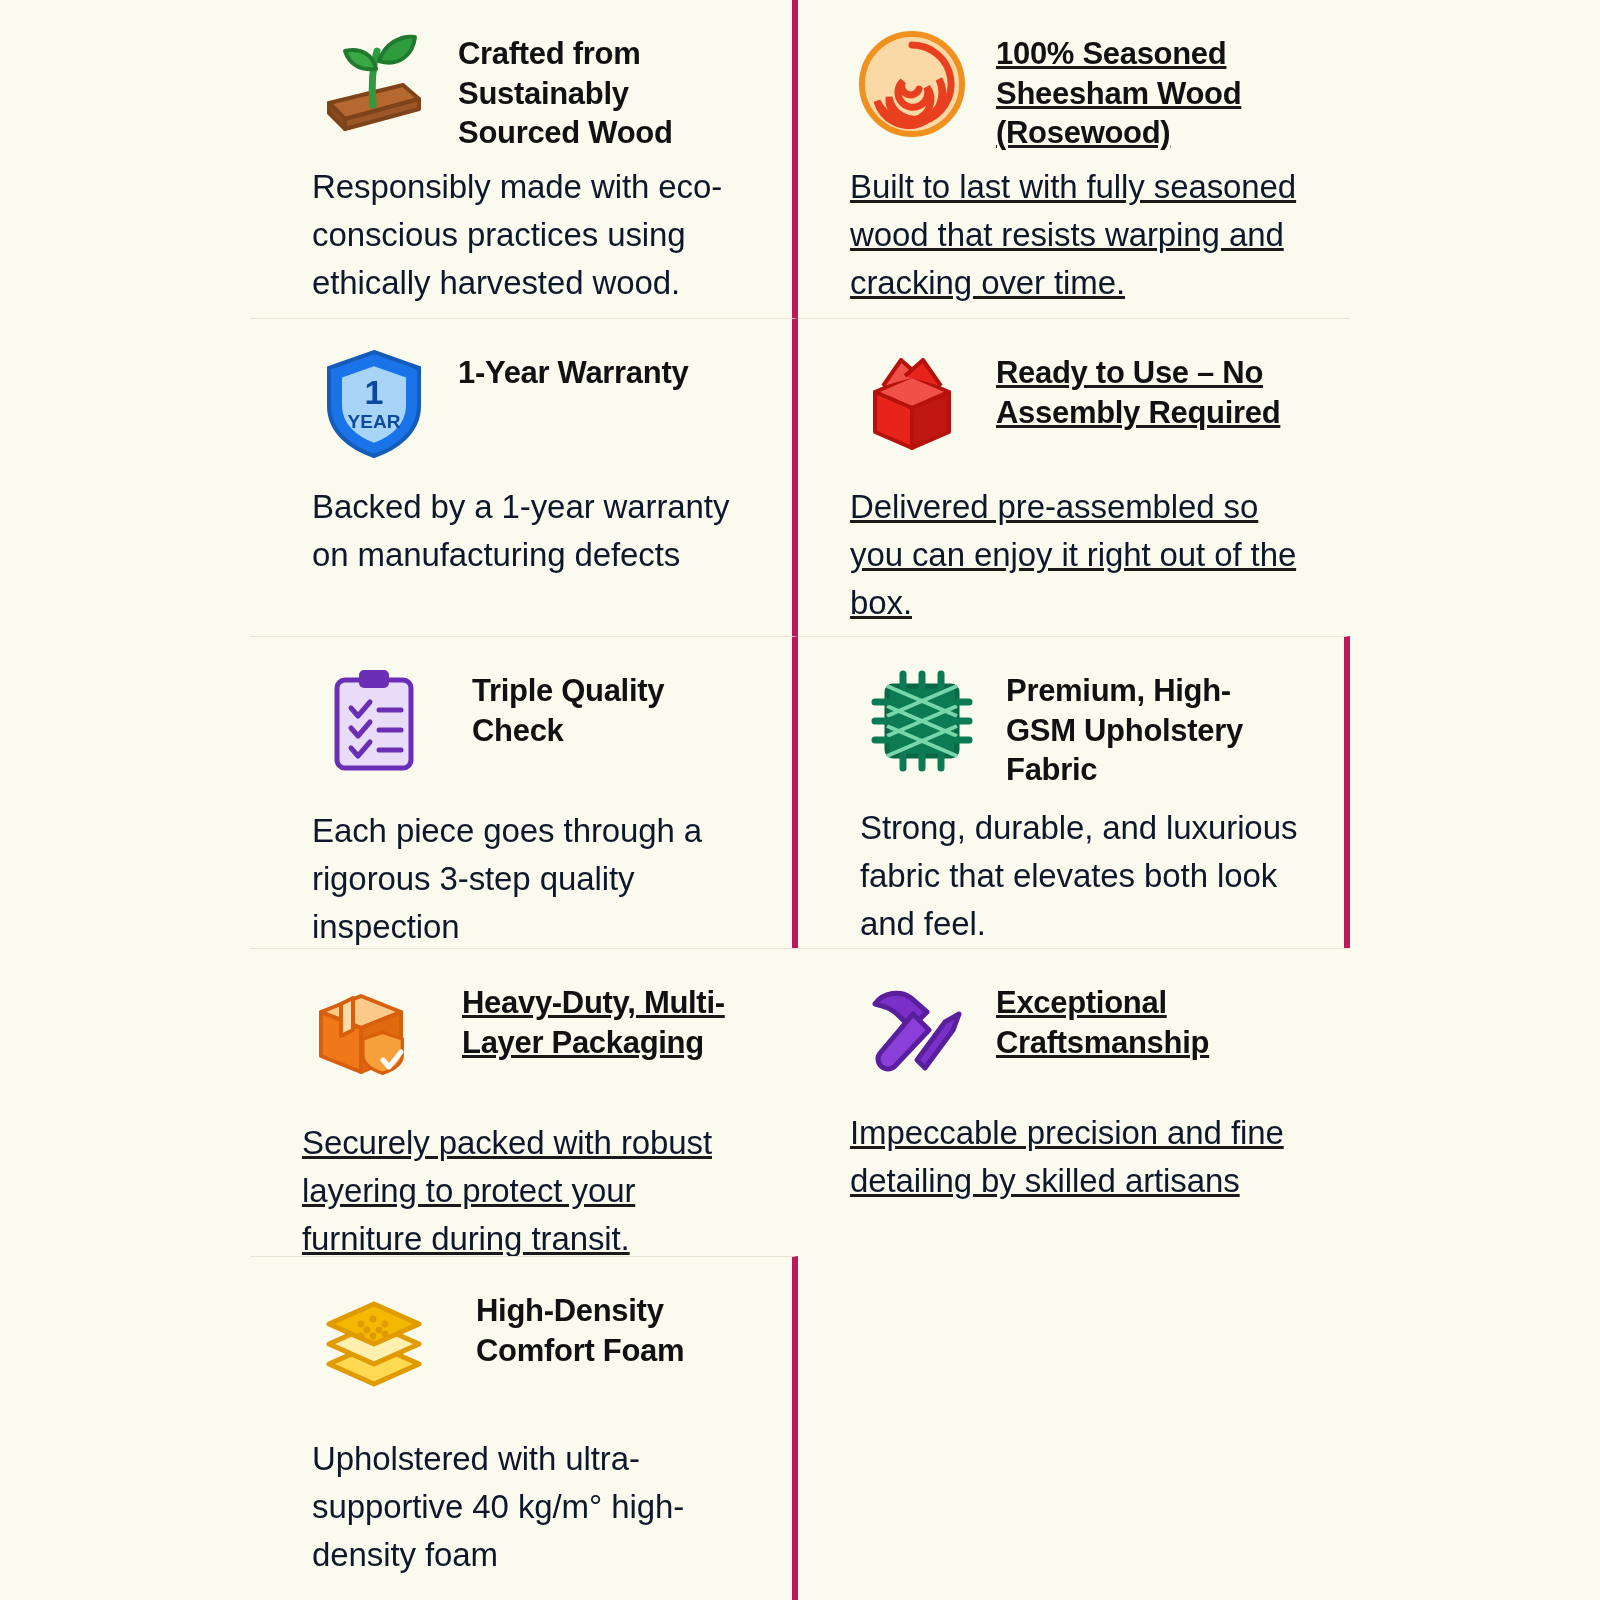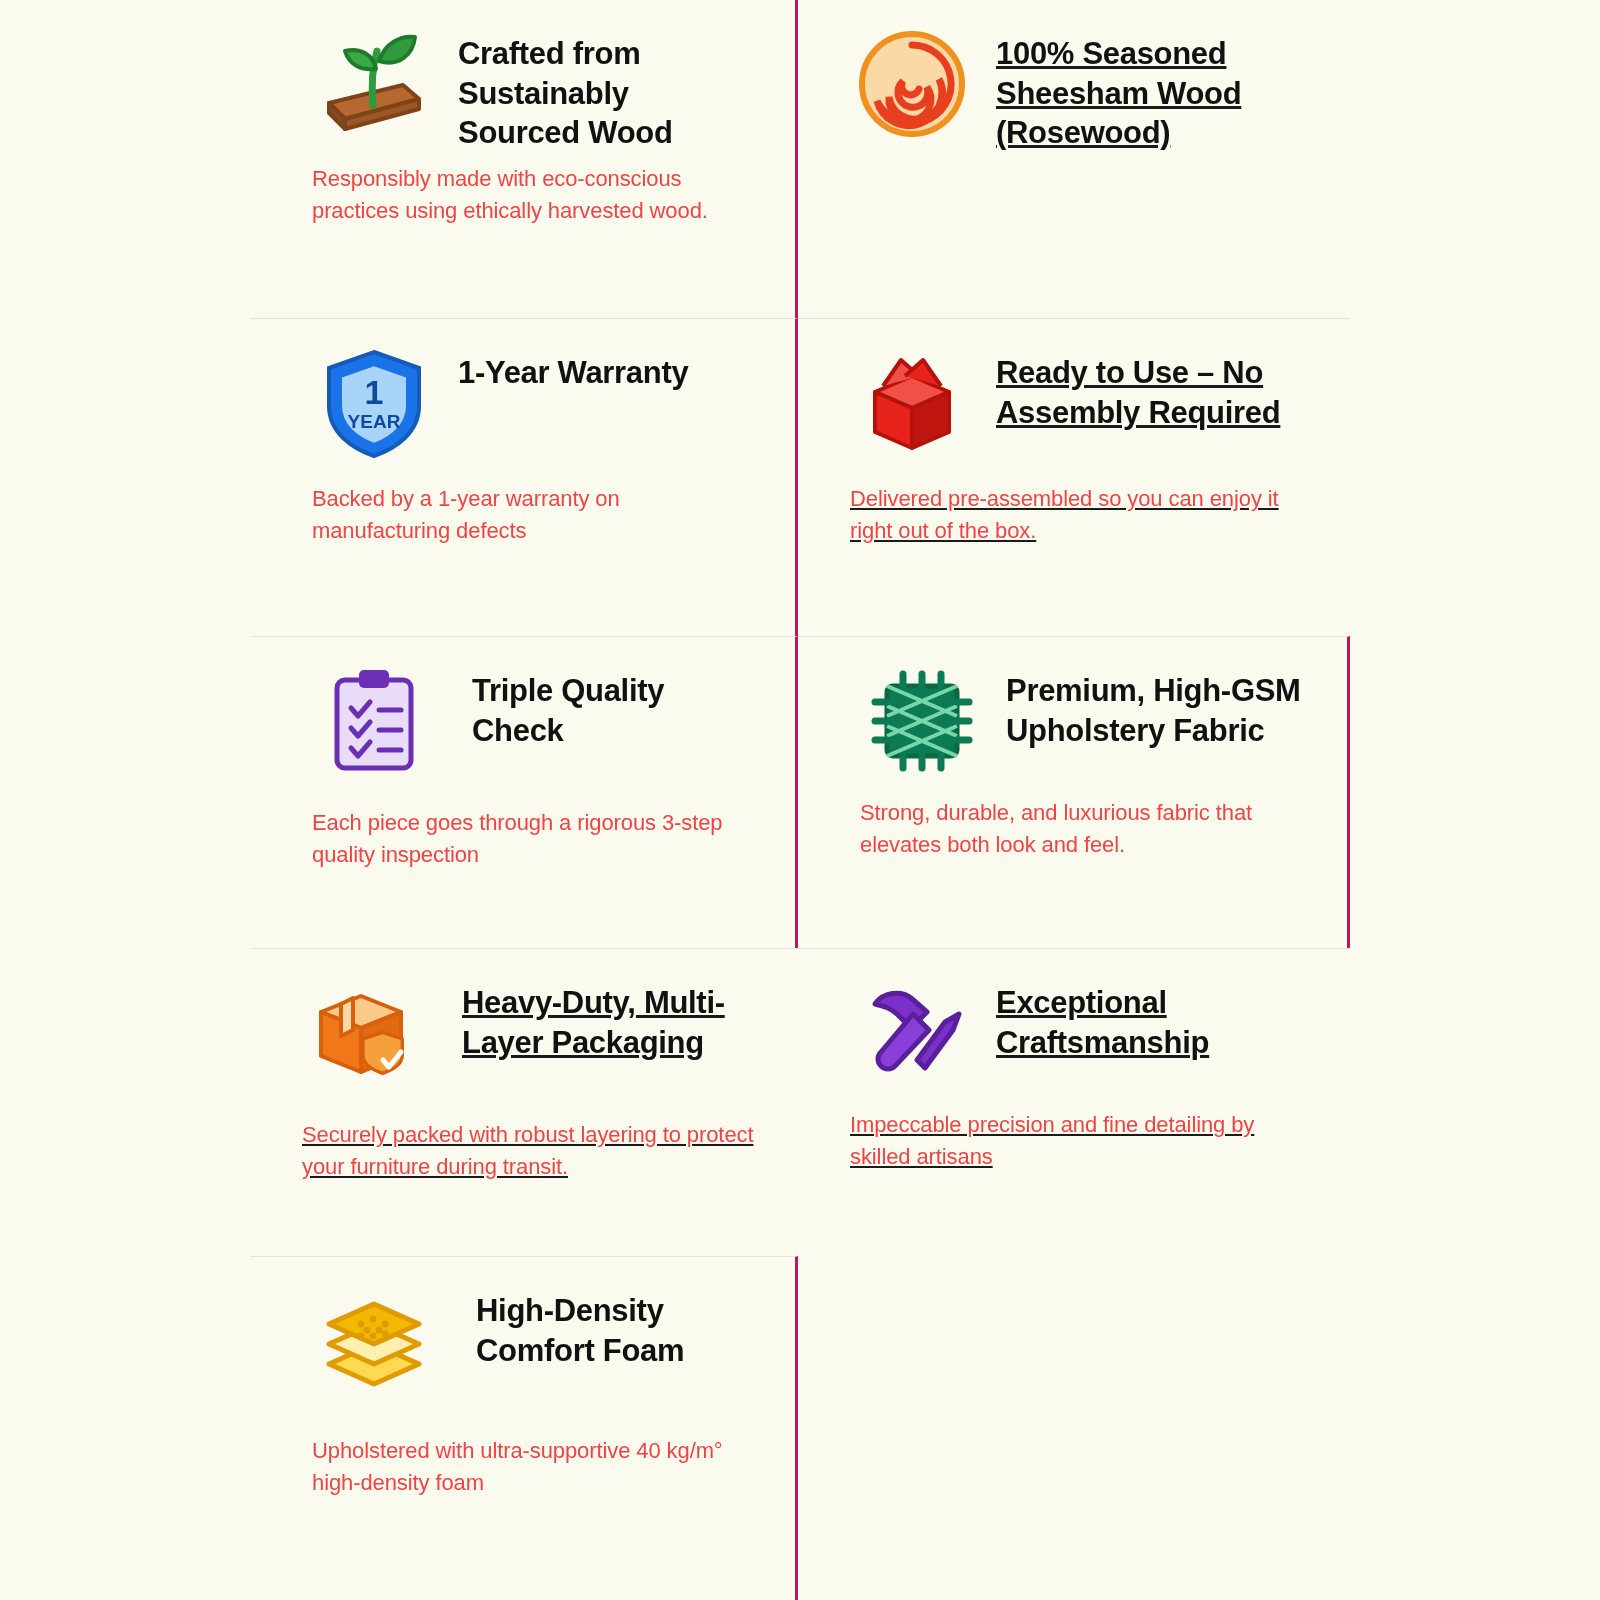--- a/index.html
+++ b/index.html
@@ -30,21 +30,21 @@
     display: grid;
     grid-template-columns: 548px 552px;
     grid-template-rows: 318px 318px 312px 308px 344px;
   }
   .cell {
     position: relative;
     box-sizing: border-box;
     padding: 22px 44px 10px 62px;
   }
   .cell.col-left {
-    border-right: 3px solid #be185d;
+    border-right: 6px solid #be185d;
   }
   .cell.row-border {
     border-top: 1px solid #e7e4d6;
   }
   .head {
     display: flex;
     align-items: flex-start;
     gap: 22px;
     margin-bottom: 10px;
   }
@@ -59,23 +59,23 @@
   .icon svg { display: block; }
   .title {
     font-size: 31px;
     font-weight: bold;
     line-height: 1.28;
     letter-spacing: -0.3px;
     color: #111111;
     padding-top: 12px;
   }
   .desc {
-    font-size: 22px;
+    font-size: 33px;
     line-height: 1.45;
-    color: #ef4444;
+    color: #0f172a;
     letter-spacing: -0.1px;
     max-width: 460px;
   }
   .cell-3 .head, .cell-4 .head { margin-bottom: 18px; }
   .cell-5 .head, .cell-6 .head { margin-bottom: 24px; gap: 36px; }
   .cell-7 .head, .cell-8 .head { margin-bottom: 14px; }
   .cell-9 .head, .cell-10 .head { margin-bottom: 32px; gap: 40px; }
   .cell.col-right { padding-left: 52px; text-decoration: underline; }
 </style>
 </head>
@@ -104,20 +104,21 @@
     <div class="cell col-right cell-2">
       <div class="head">
         <div class="icon">
           <svg width="118" height="118" viewBox="0 0 118 118">
             <circle cx="59" cy="59" r="50" fill="#fbd9a6" stroke="#f0901f" stroke-width="6"></circle>
             <path d="M59 20 A39 39 0 1 1 24 76 A33 33 0 1 0 86 54 A27 27 0 1 1 36 72 A21 21 0 1 0 74 62 A15 15 0 1 1 50 56 A9 9 0 1 0 66 64" fill="none" stroke="#e8401f" stroke-width="7" stroke-linecap="round"></path>
           </svg>
         </div>
         <div class="title">100% Seasoned Sheesham Wood (Rosewood)</div>
       </div>
+      <div class="desc">Built to last with fully seasoned wood that resists warping and cracking over time.</div>
     </div>
 
     <div class="cell col-left row-border cell-3">
       <div class="head">
         <div class="icon">
           <svg width="118" height="118" viewBox="0 0 118 118">
             <path d="M59 8 L104 24 V62 C104 88 82 104 59 112 C36 104 14 88 14 62 V24 Z" fill="#1a73e8" stroke="#155cb8" stroke-width="4"></path>
             <path d="M59 20 L93 32 V62 C93 82 76 95 59 101 C42 95 25 82 25 62 V32 Z" fill="#a8d4f7" stroke="#1a73e8" stroke-width="4"></path>
             <text x="59" y="60" text-anchor="middle" font-family="Liberation Sans, sans-serif" font-size="34" font-weight="bold" fill="#0d4a9e">1</text>
             <text x="59" y="84" text-anchor="middle" font-family="Liberation Sans, sans-serif" font-size="19" font-weight="bold" fill="#0d4a9e">YEAR</text>

